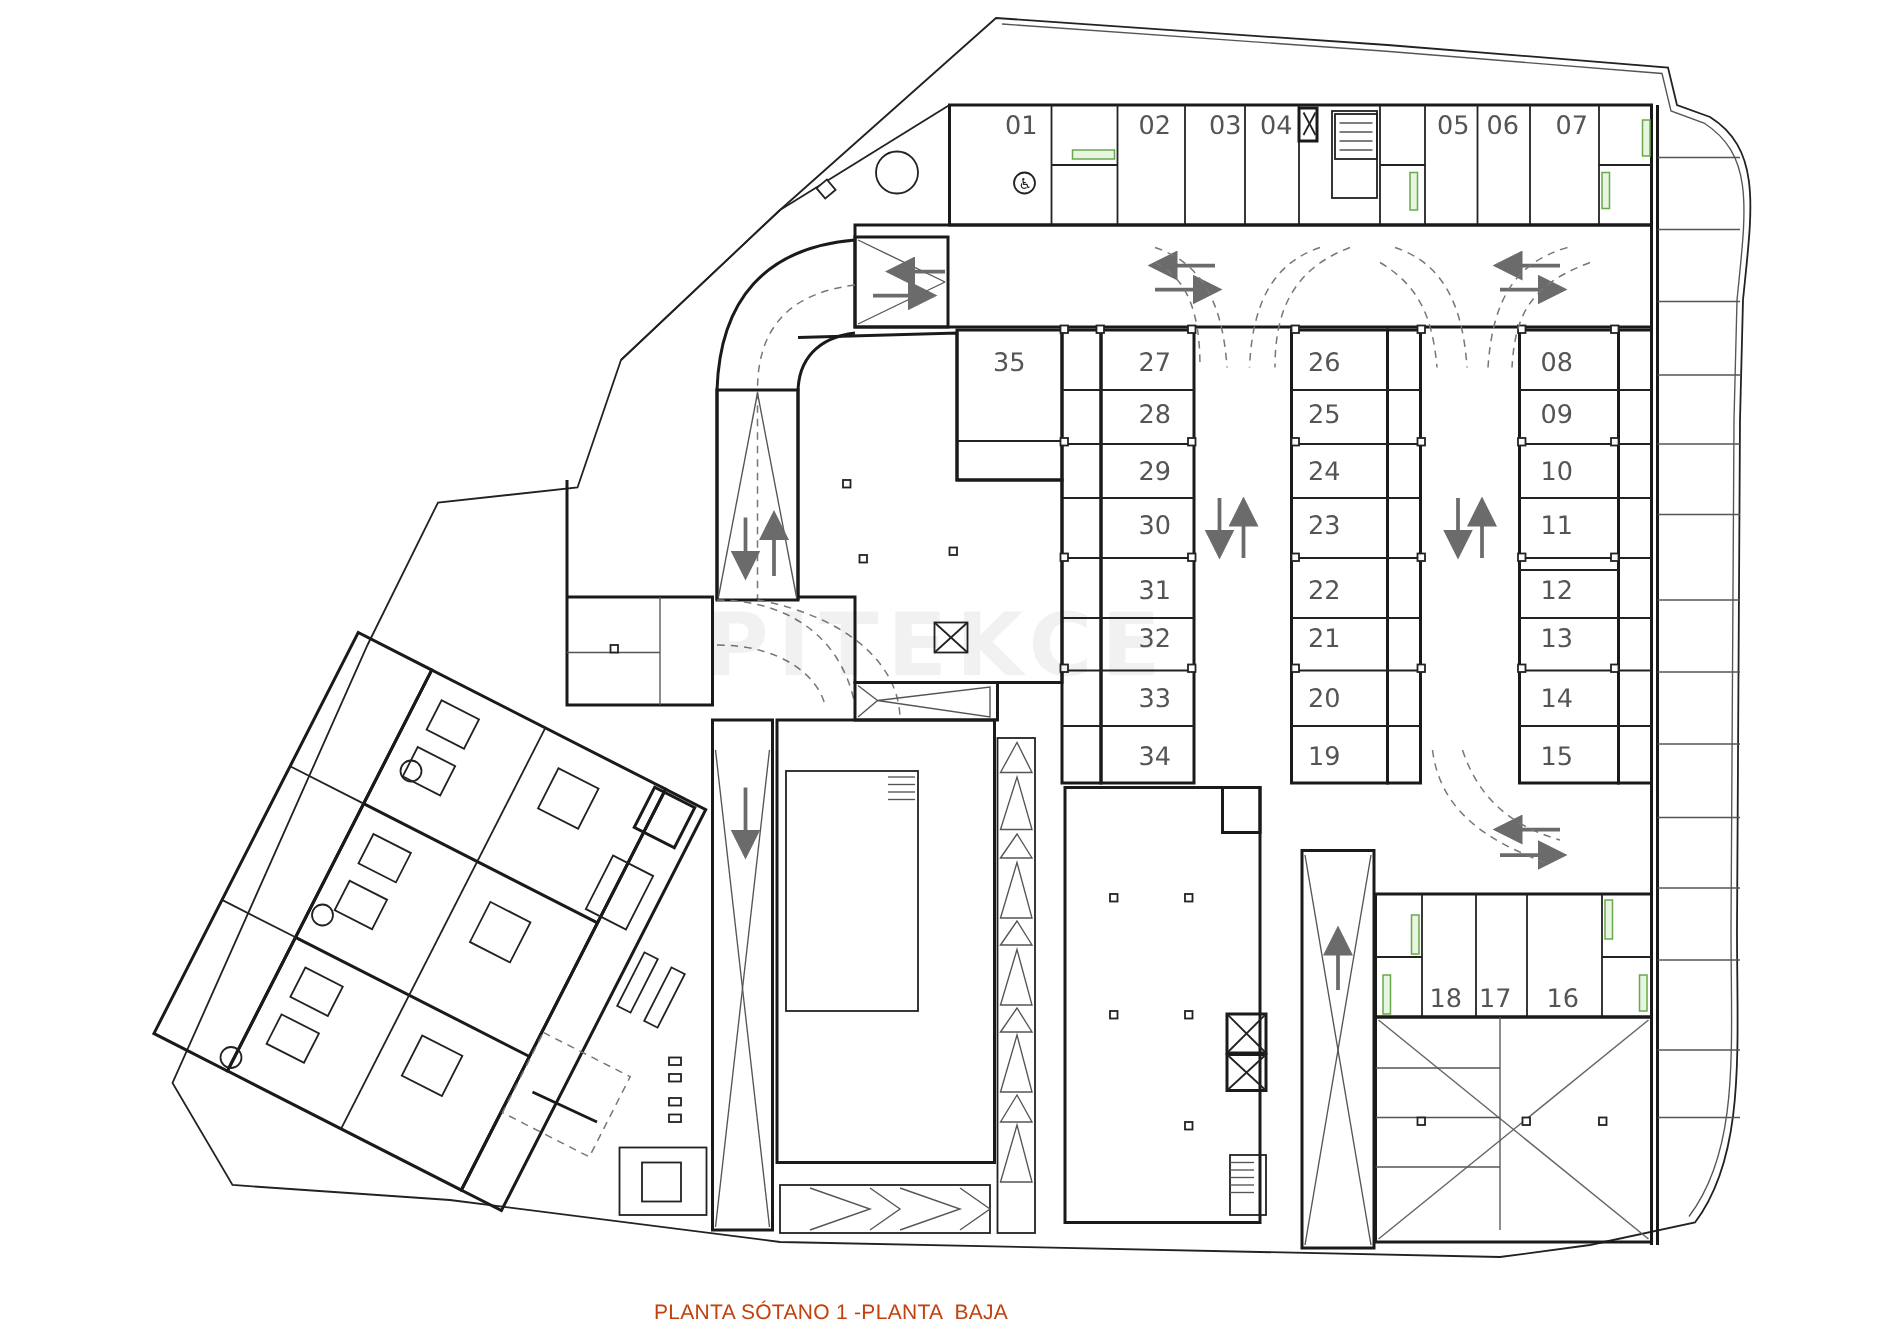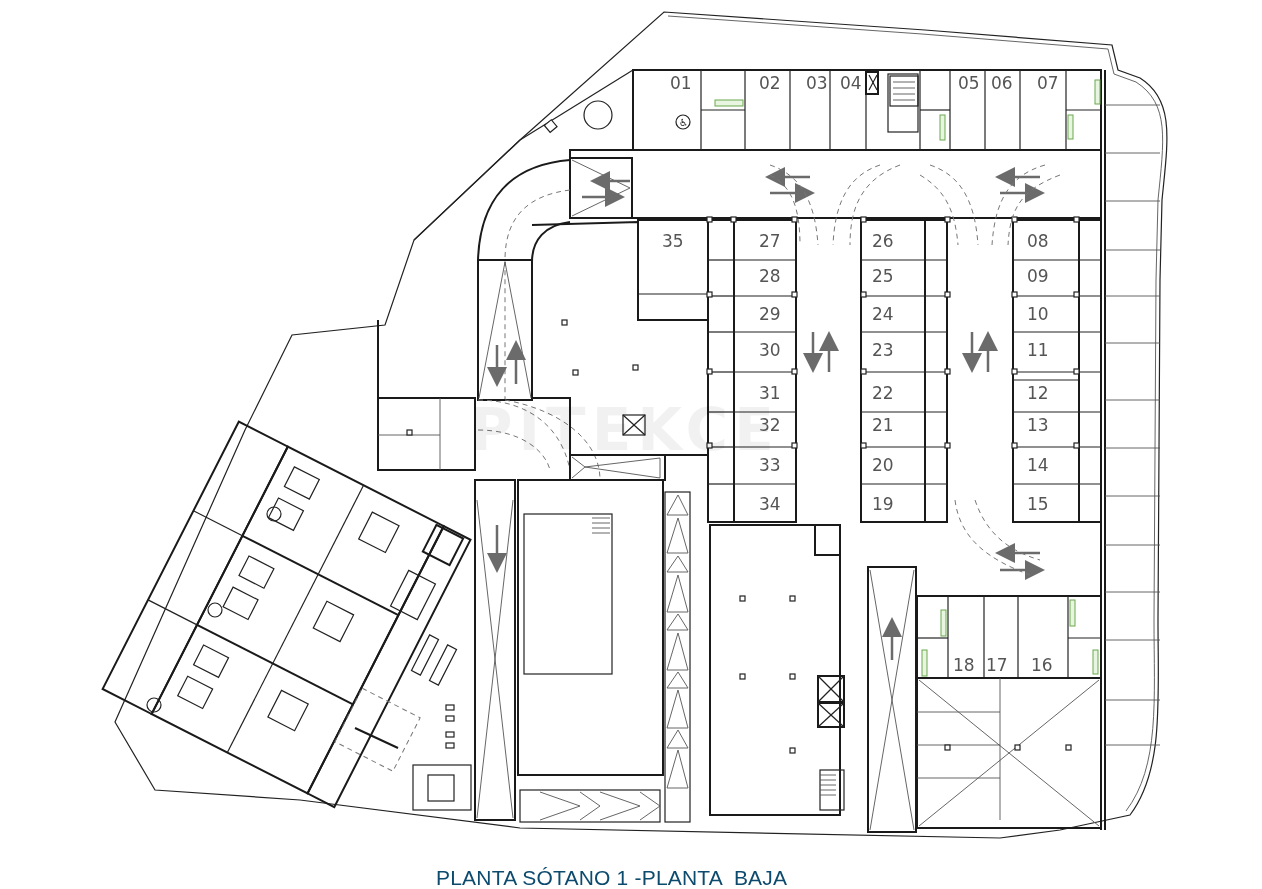--- a/index.html
+++ b/index.html
@@ -8,21 +8,21 @@
   #plan { position:absolute; left:0; top:0; width:1262px; height:889px; }
   .wall { fill:none; stroke:#1a1a1a; stroke-width:2; }
   .wall-thin { fill:none; stroke:#222; stroke-width:1.2; }
   .wall-light { fill:none; stroke:#555; stroke-width:0.9; }
   .dash { fill:none; stroke:#777; stroke-width:1; stroke-dasharray:5 4; }
   .col { fill:#fff; stroke:#222; stroke-width:1.2; }
   .green { fill:#e8f5e0; stroke:#6aa84f; stroke-width:1; }
   .arrow { stroke:#6b6b6b; stroke-width:2.5; fill:none; }
   .arrowhead { fill:#6b6b6b; }
   .spot-label { font-family:"DejaVu Sans", sans-serif; font-size:17px; fill:#555; }
-  .title { position:absolute; left:436px; top:866px; font-size:21px; color:#0c4a6e;
+  .title { position:absolute; left:436px; top:866px; font-size:14px; color:#c2410c;
            letter-spacing:0.2px; white-space:pre; }
   .watermark { font-family:"DejaVu Sans", sans-serif; font-size:58px; font-weight:bold;
                fill:#000; opacity:0.05; letter-spacing:6px; }
 </style>
 </head>
 <body>
 
 <svg id="plan" viewBox="0 0 1262 889" xmlns="http://www.w3.org/2000/svg">
 
   <g>

